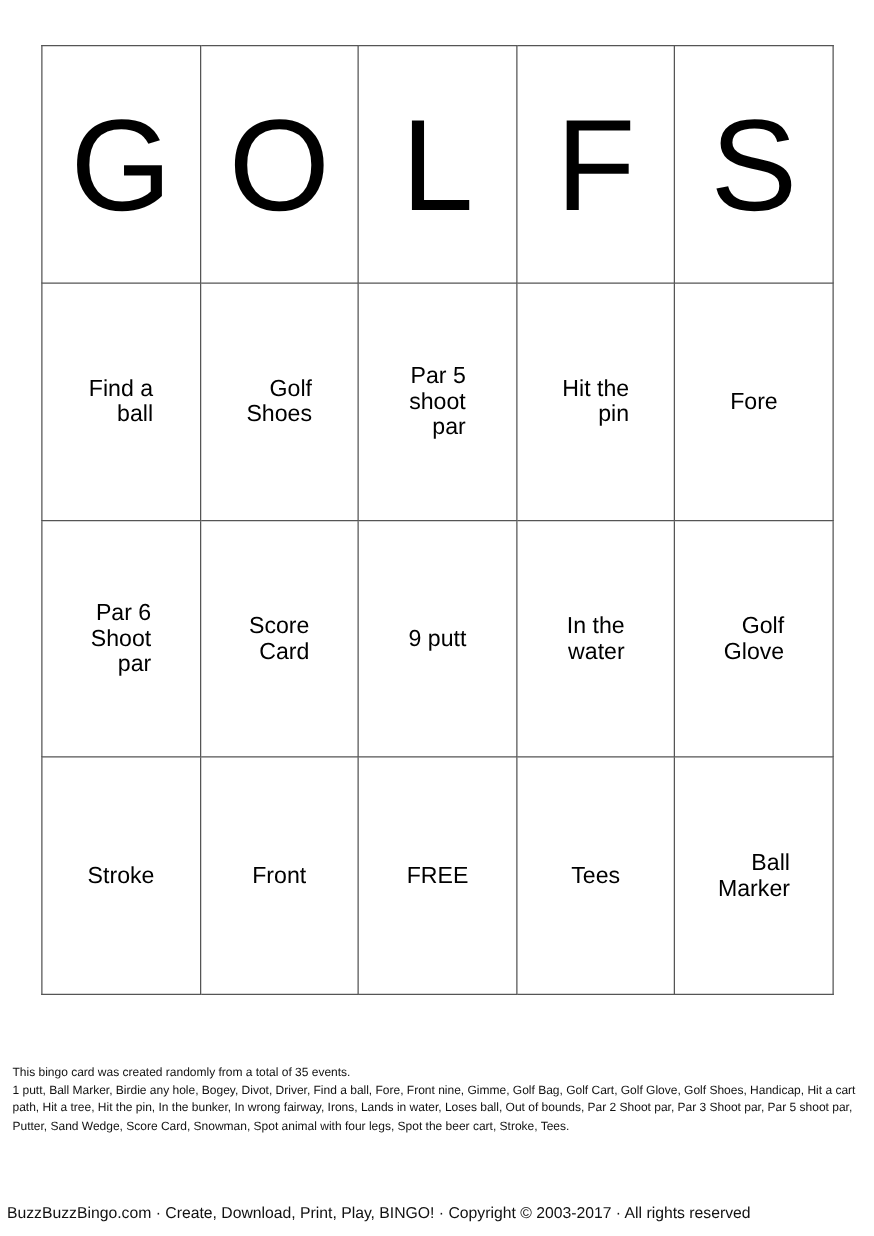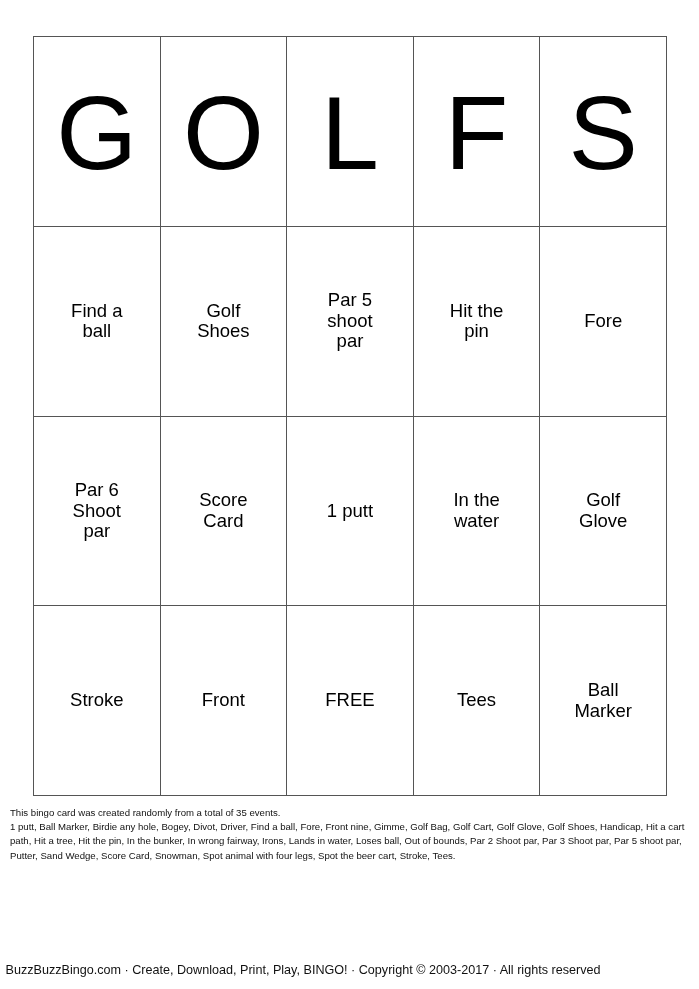--- a/index.html
+++ b/index.html
@@ -40,25 +40,26 @@
       padding-top: 4px;
     }
     .card td.cell {
       font-size: 18.5px;
       line-height: 20.5px;
     }
     .cell-text {
       display: inline-block;
       max-width: 100px;
       white-space: pre-line;
+      text-align: right;
     }
     .info {
       position: absolute;
       left: 10px;
-      top: 806px;
+      top: 852px;
       width: 680px;
       font-size: 9.6px;
       line-height: 14.2px;
       color: #111;
     }
     .footer {
       position: absolute;
       left: 0;
       top: 963px;
       width: 606px;
@@ -90,21 +91,21 @@
     <td class="cell"><span class="cell-text">Hit the
 pin</span></td>
     <td class="cell"><span class="cell-text">Fore</span></td>
   </tr>
   <tr>
     <td class="cell"><span class="cell-text">Par 6
 Shoot
 par</span></td>
     <td class="cell"><span class="cell-text">Score
 Card</span></td>
-    <td class="cell"><span class="cell-text">1 putt</span></td>
+    <td class="cell"><span class="cell-text">9 putt</span></td>
     <td class="cell"><span class="cell-text">In the
 water</span></td>
     <td class="cell"><span class="cell-text">Golf
 Glove</span></td>
   </tr>
   <tr>
     <td class="cell"><span class="cell-text">Stroke</span></td>
     <td class="cell"><span class="cell-text">Front</span></td>
     <td class="cell"><span class="cell-text">FREE</span></td>
     <td class="cell"><span class="cell-text">Tees</span></td>

